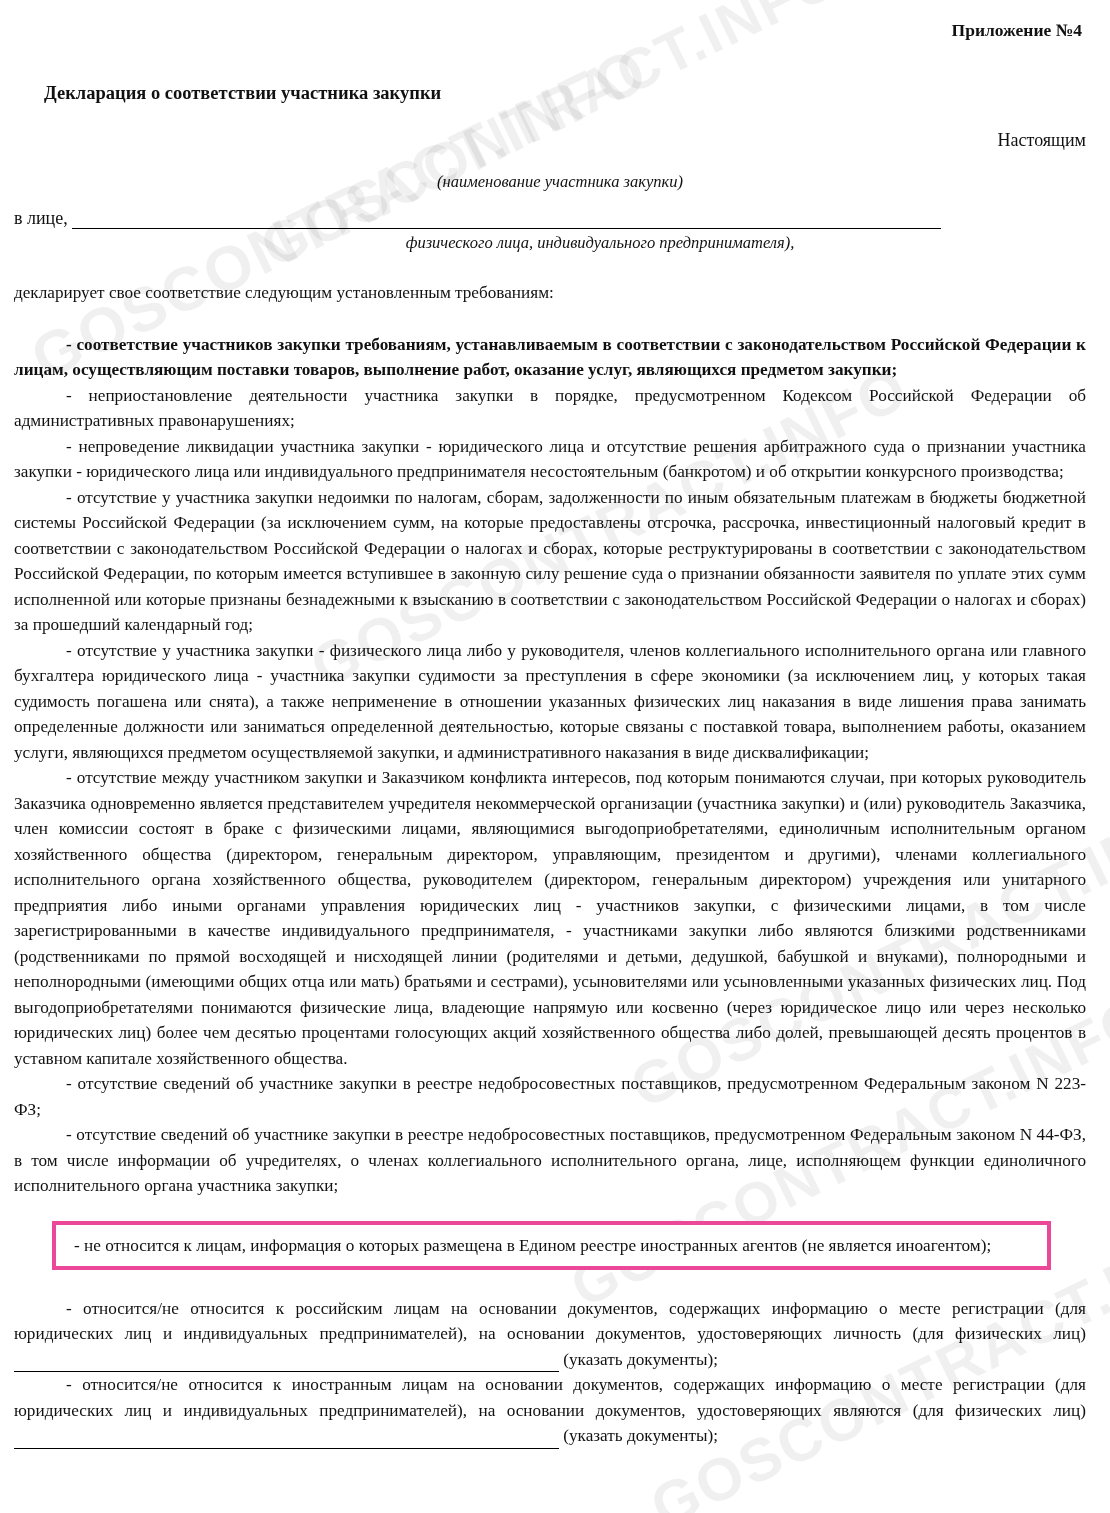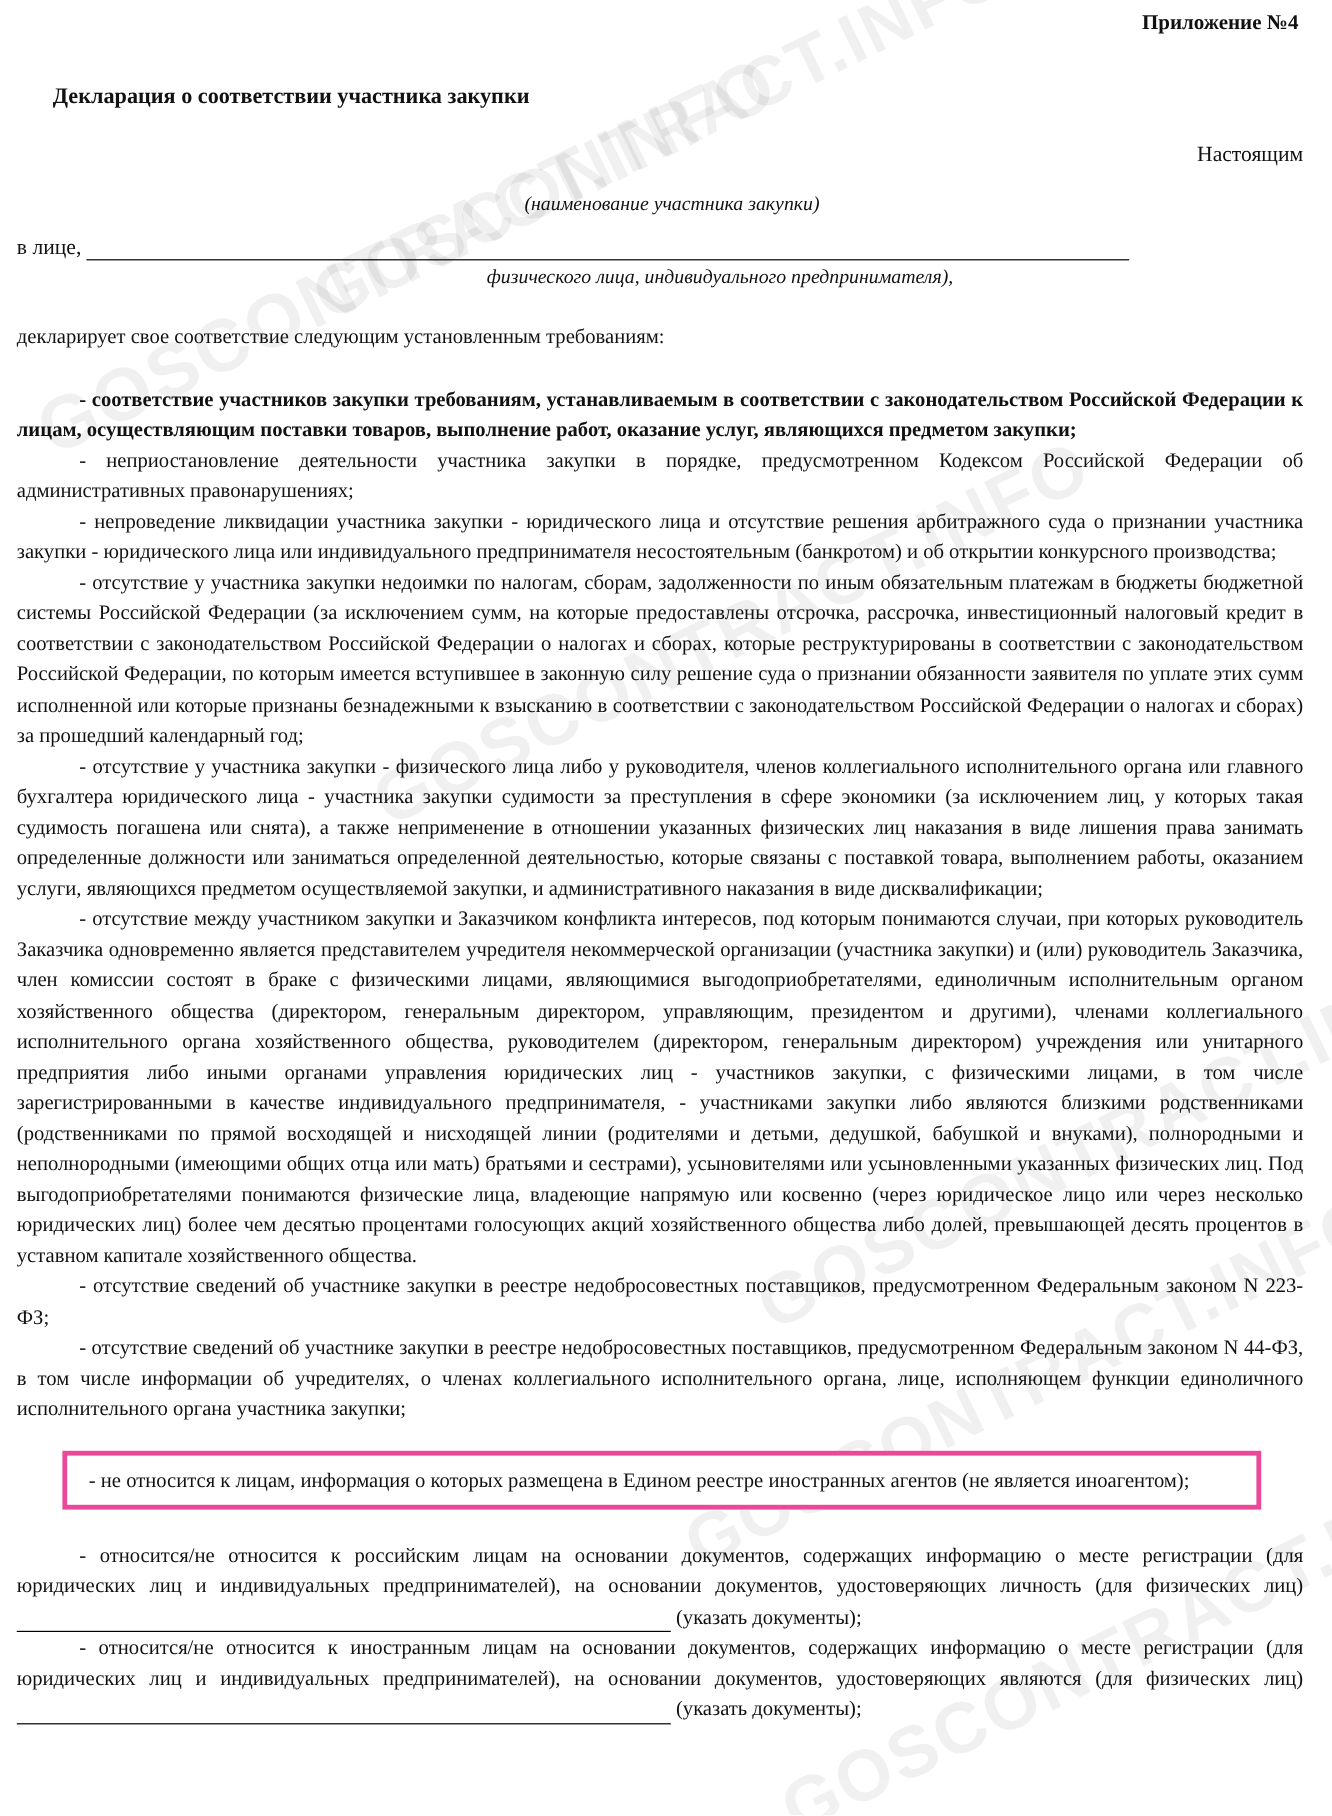--- a/index.html
+++ b/index.html
@@ -47,21 +47,21 @@
     position: relative;
     z-index: 2;
     padding: 0 24px 0 14px;
   }
 
   .hdr {
     text-align: right;
     font-weight: 700;
     font-size: 17.5px;
     line-height: 21px;
-    padding-top: 8px;
+    padding-top: 20px;
     padding-right: 4px;
   }
 
   .title {
     text-align: left;
     font-weight: 700;
     font-size: 18.5px;
     line-height: 24px;
     margin-top: 40px;
     padding: 0 30px;

